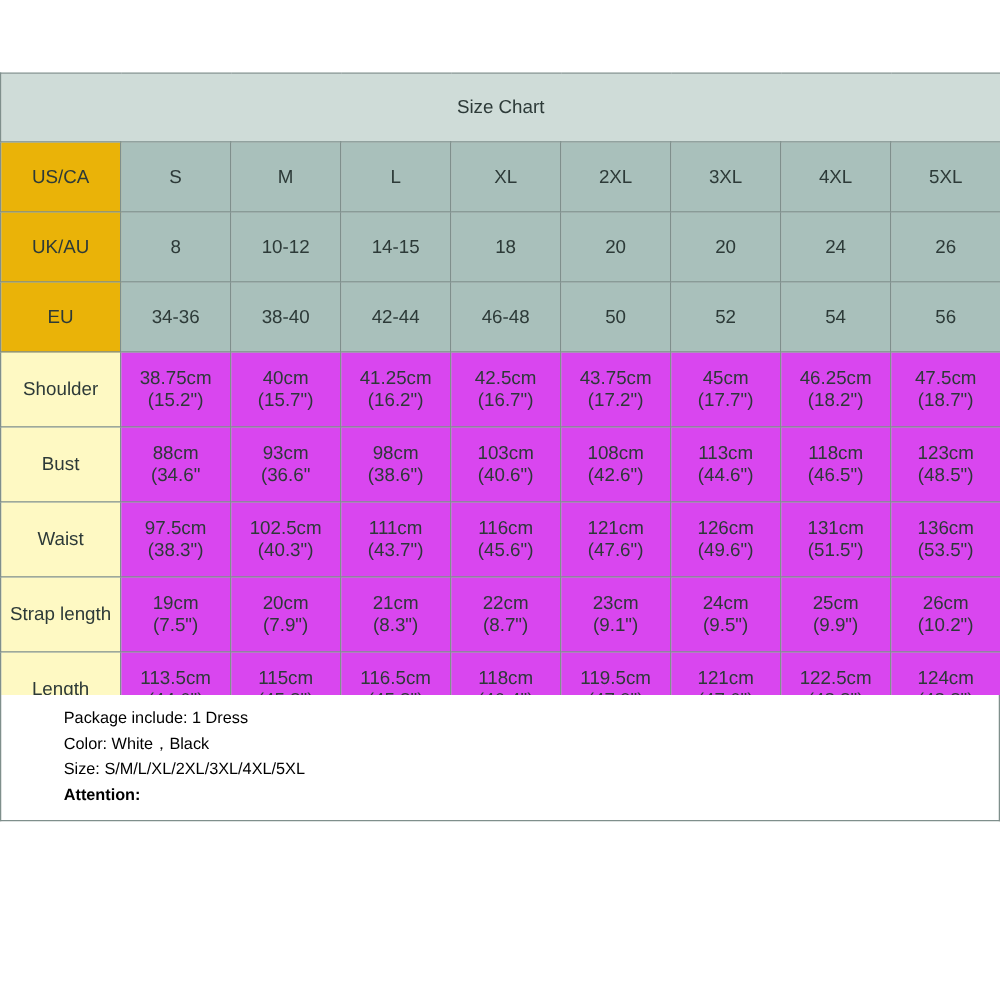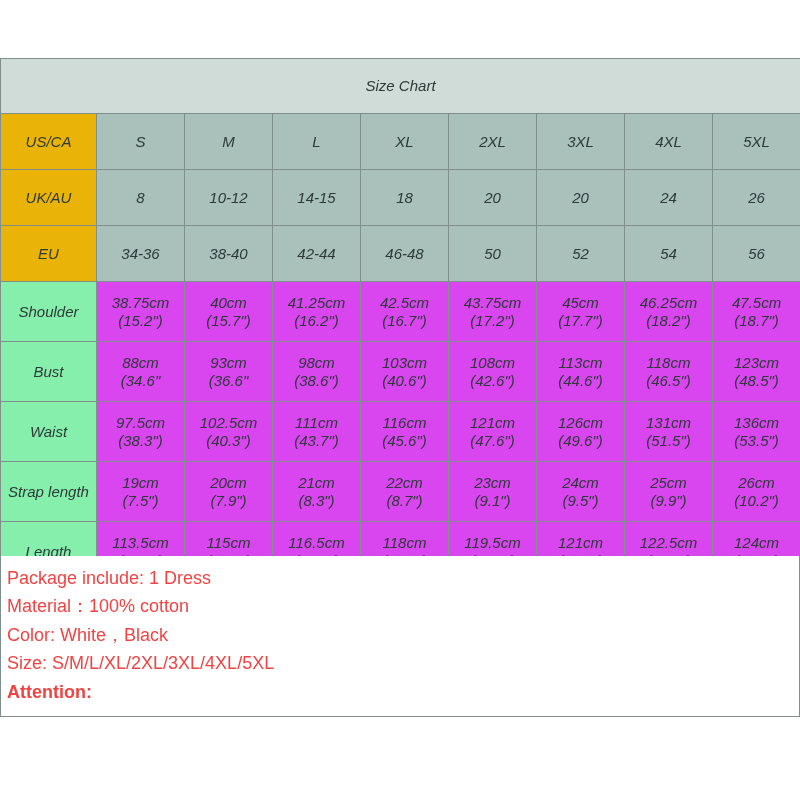--- a/index.html
+++ b/index.html
@@ -15,21 +15,20 @@
     width: 800px;
     height: 800px;
     background: #ffffff;
     overflow: hidden;
   }
   .chart-wrap {
     position: absolute;
     left: 0;
     top: 58px;
     width: 650px;
-    font-style: italic;
   }
   table.size-chart {
     border-collapse: collapse;
     width: 800px;
     table-layout: fixed;
   }
   table.size-chart td {
     border: 1px solid #7f8f8c;
     text-align: center;
     vertical-align: middle;
@@ -47,21 +46,21 @@
   .hdr-label {
     background: #eab308;
     width: 96px;
     font-size: 15px;
   }
   .hdr-cell {
     background: #a9c0bb;
     font-size: 15px;
   }
   .row-label {
-    background: #86efac;
+    background: #fef9c3;
     font-size: 14px;
     margin-top: 21px;
   }
   .data-cell {
     background: #d946ef;
     font-size: 14px;
   }
   .cm {
     display: block;
   }
@@ -77,24 +76,25 @@
     left: 0;
     top: 556px;
     width: 800px;
     background: #ffffff;
     border: 1px solid #7f8f8c;
     border-top: none;
     box-sizing: border-box;
     padding: 8px 6px 10px 6px;
   }
   .notes div {
-    font-size: 18px;
-    color: #ef4444;
+    font-size: 13px;
+    color: #000000;
     line-height: 1.58;
     white-space: pre-wrap;
+    margin-left: 44px;
   }
   .notes .attention {
     margin-top: 0;
     font-weight: bold;
   }
 </style>
 </head>
 <body>
 
 <div id="page">
@@ -332,19 +332,18 @@
               <span class="cm">124cm</span>
               <span class="inch">(48.8")</span>
             </td>
         </tr>
       </tbody>
     </table>
   </div>
 
   <div class="notes">
     <div>Package include: 1 Dress</div>
-    <div>Material：100% cotton</div>
     <div>Color: White，Black</div>
     <div>Size: S/M/L/XL/2XL/3XL/4XL/5XL</div>
     <div class="attention">Attention:</div>
   </div>
 
 </div>
 
 </body></html>

